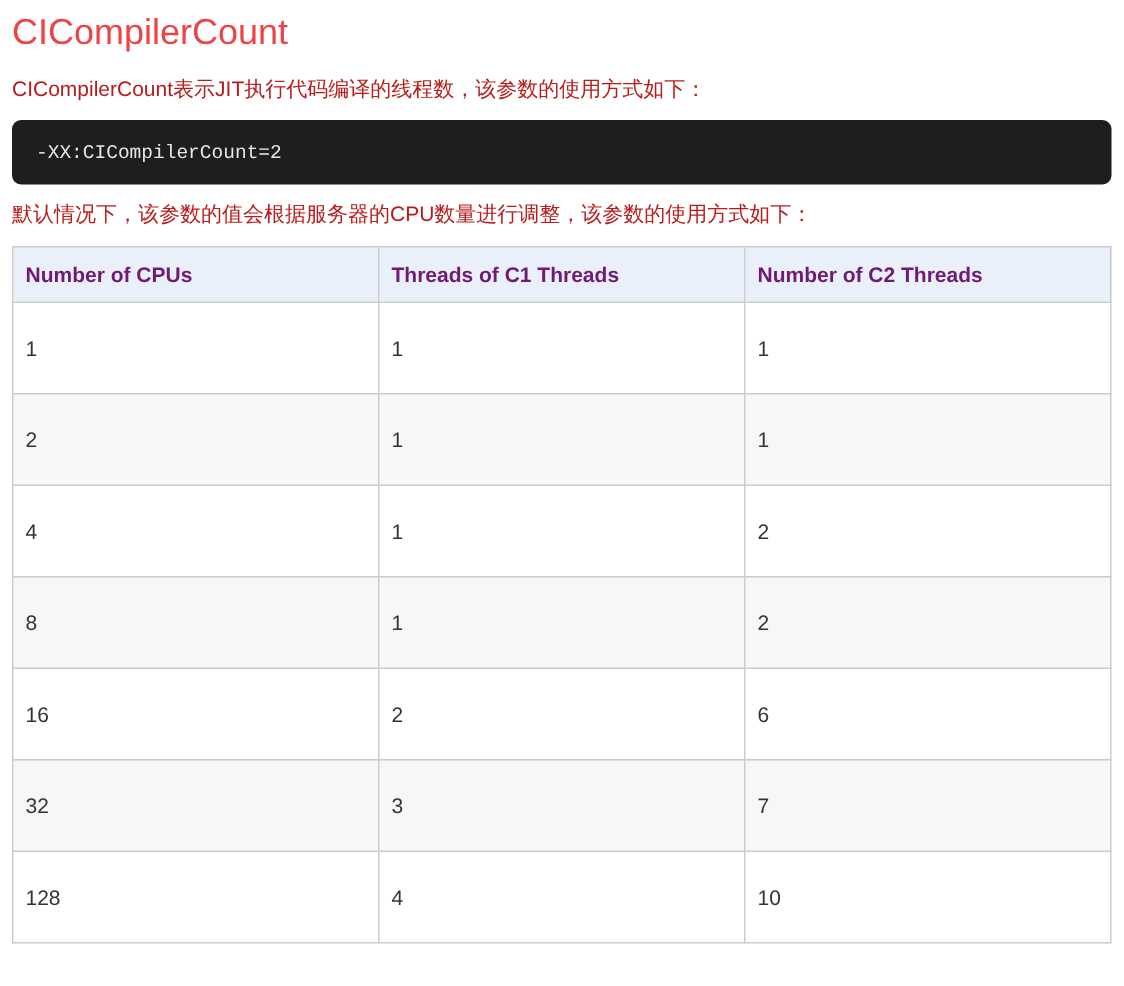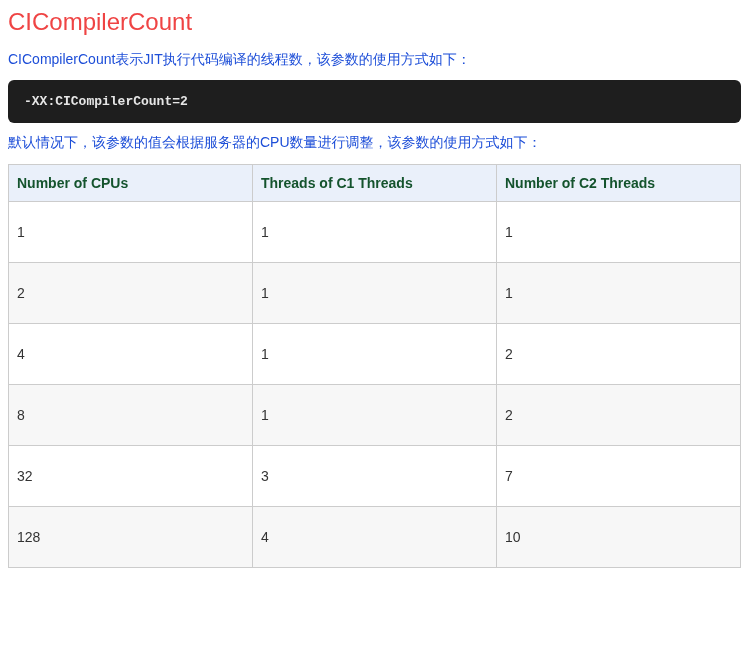--- a/index.html
+++ b/index.html
@@ -16,47 +16,46 @@
       position: relative;
     }
     h2.title {
       font-size: 24px;
       font-weight: 400;
       color: #ef4444;
       margin-bottom: 12px;
     }
     p.desc {
       font-size: 14px;
-      color: #1d4ed8;
+      color: #b91c1c;
       margin-bottom: 10px;
       line-height: 1.6;
     }
     .codeblock {
       background: #1e1e1e;
       color: #e6e6e6;
       border-radius: 6px;
       padding: 14px 16px;
       font-family: "SFMono-Regular", Consolas, "Courier New", monospace;
       font-size: 13px;
       margin-bottom: 8px;
       white-space: pre;
-      font-weight: bold;
     }
     table.cpu-table {
       width: 100%;
       border-collapse: collapse;
       table-layout: fixed;
       margin-top: 2px;
     }
     table.cpu-table th {
       text-align: left;
       font-weight: 600;
       font-size: 14px;
       background: #eaf0fa;
-      color: #14532d;
+      color: #701a75;
       padding: 10px 8px;
       border: 1px solid #ccc;
     }
     table.cpu-table td {
       font-size: 14px;
       padding: 22px 8px;
       border: 1px solid #ccc;
       color: #333;
       vertical-align: middle;
     }
@@ -98,20 +97,25 @@
       <td>4</td>
       <td>1</td>
       <td>2</td>
     </tr>
     <tr>
       <td>8</td>
       <td>1</td>
       <td>2</td>
     </tr>
     <tr>
+      <td>16</td>
+      <td>2</td>
+      <td>6</td>
+    </tr>
+    <tr>
       <td>32</td>
       <td>3</td>
       <td>7</td>
     </tr>
     <tr>
       <td>128</td>
       <td>4</td>
       <td>10</td>
     </tr>
   </tbody>

